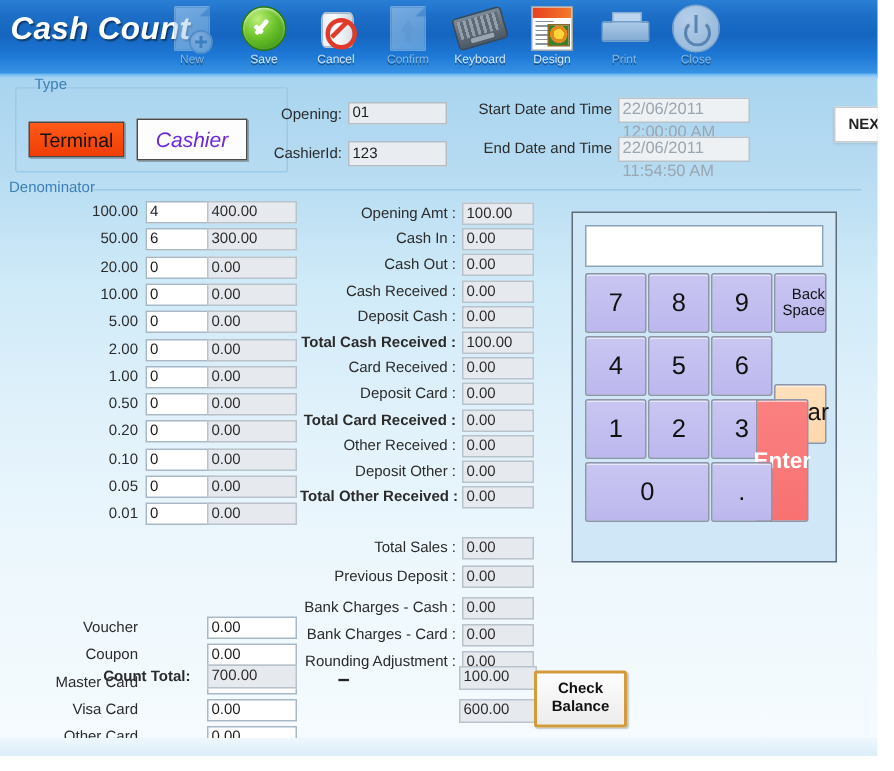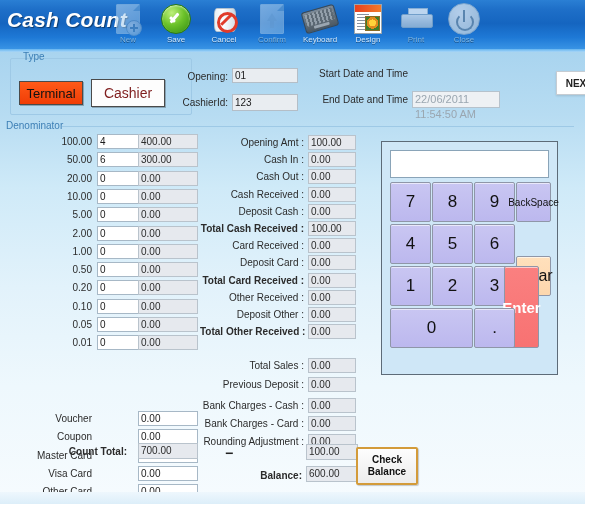--- a/index.html
+++ b/index.html
@@ -166,21 +166,21 @@
     position:absolute;height:1px;background:#9ec9e6;left:0;
   }
 
   .btn-type{
     position:absolute;height:22px;border:1px solid #4a4a4a;
     font-size:13px;font-family:"Liberation Sans",sans-serif;
     display:flex;align-items:center;justify-content:center;cursor:pointer;
     box-shadow:1px 1px 0 rgba(0,0,0,.25);
   }
   .btn-type.sel{background:linear-gradient(to bottom,#ff5a18,#f03d06);color:#111;}
-  .btn-type.unsel{background:#fdfdfd;color:#7f1d1d;}
+  .btn-type.unsel{background:#fdfdfd;color:#6d28d9;font-style:italic;}
 
   .lbl{
     position:absolute;font-size:10px;color:#2b2b2b;text-align:right;
     white-space:nowrap;line-height:12px;
   }
   .lbl.b{font-weight:bold;}
   .lbl.blue{color:#3d7fb5;}
 
   .fld{
     position:absolute;box-sizing:border-box;height:15px;
@@ -323,20 +323,21 @@
     <div class="btn-type sel" style="left:19px;top:29px;width:62px;">Terminal</div>
     <div class="btn-type unsel" style="left:91px;top:27px;width:72px;height:26px;font-size:14px;">Cashier</div>
 
     <div class="lbl" style="left:160px;top:19px;width:68px;">Opening:</div>
     <div class="fld grayin" style="left:232px;top:16px;width:66px;">01</div>
 
     <div class="lbl" style="left:160px;top:45px;width:68px;">CashierId:</div>
     <div class="fld grayin" style="left:232px;top:42px;width:66px;height:17px;line-height:15px;">123</div>
 
     <div class="lbl" style="left:296px;top:16px;width:112px;">Start Date and Time</div>
+    <div class="fld dt" style="left:412px;top:13px;width:88px;">22/06/2011 12:00:00 AM</div>
 
     <div class="lbl" style="left:296px;top:42px;width:112px;">End Date and Time</div>
     <div class="fld dt" style="left:412px;top:39px;width:88px;">22/06/2011 11:54:50 AM</div>
 
     <div class="next-btn" style="left:556px;top:19px;width:44px;height:22px;">NEXT</div>
 
     <div class="lbl blue" style="left:6px;top:68px;width:70px;text-align:left;">Denominator</div>
     <div class="grp-line" style="left:62px;top:74px;width:512px;"></div>
 
     <div id="denom-rows">
@@ -430,38 +431,37 @@
         <div class="lbl" style="left: 196px; top: 366px; width: 108px;">Bank Charges - Card :</div>
         <div class="fld ro" style="left: 308px; top: 364px; width: 48px;">0.00</div>
         <div class="lbl" style="left: 196px; top: 384px; width: 108px;">Rounding Adjustment :</div>
         <div class="fld ro" style="left: 308px; top: 382px; width: 48px;">0.00</div>
       </div>
 
     <div class="minus" style="left:225px;top:393px;">−</div>
 
     <div class="fld ro" style="left:306px;top:392px;width:52px;height:16px;line-height:14px;">100.00</div>
 
-    <div class="lbl b" style="left:188px;top:418px;width:114px;">Balance:</div>
     <div class="fld ro" style="left:306px;top:414px;width:52px;height:16px;line-height:14px;">600.00</div>
 
     <div class="check-btn" style="left:356px;top:395px;width:58px;height:34px;">
       <div>
         <div>Check</div>
         <div>Balance</div>
       </div>
     </div>
 
     <div class="keypad" style="left:381px;top:89px;width:175px;height:232px;">
       <div class="kp-disp" style="left:8px;top:8px;width:157px;height:26px;"></div>
 
       <div class="kp" style="left:8px;top:40px;width:39px;height:38px;">7</div>
       <div class="kp" style="left:50px;top:40px;width:39px;height:38px;">8</div>
       <div class="kp" style="left:92px;top:40px;width:39px;height:38px;">9</div>
 
-      <div class="kp small" style="left:134px;top:40px;width:33px;height:38px;flex-direction:row;">
+      <div class="kp small" style="left:134px;top:40px;width:33px;height:38px;flex-direction:column;align-items:flex-end;">
         <span>Back</span>
         <span>Space</span>
       </div>
 
       <div class="kp" style="left:8px;top:82px;width:39px;height:38px;">4</div>
       <div class="kp" style="left:50px;top:82px;width:39px;height:38px;">5</div>
       <div class="kp" style="left:92px;top:82px;width:39px;height:38px;">6</div>
       <div class="kp clear" style="left:134px;top:82px;width:33px;height:38px;">Clear</div>
 
       <div class="kp" style="left:8px;top:124px;width:39px;height:38px;">1</div>

